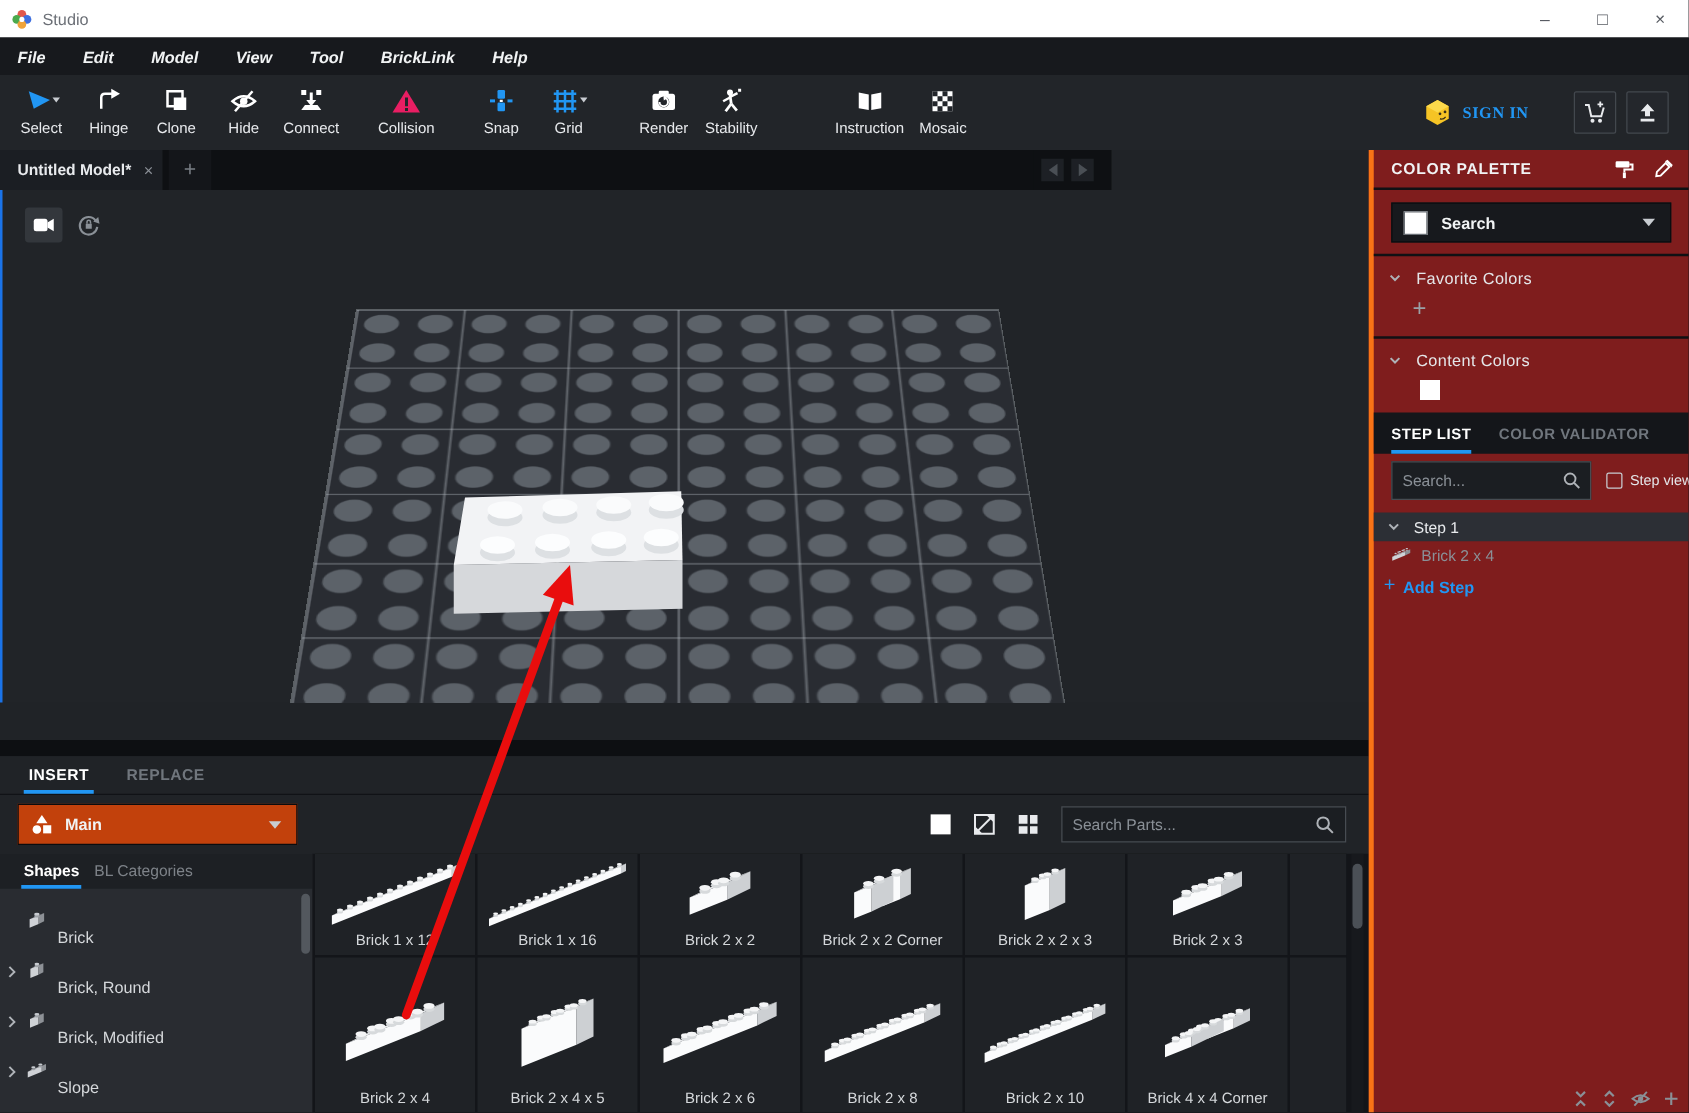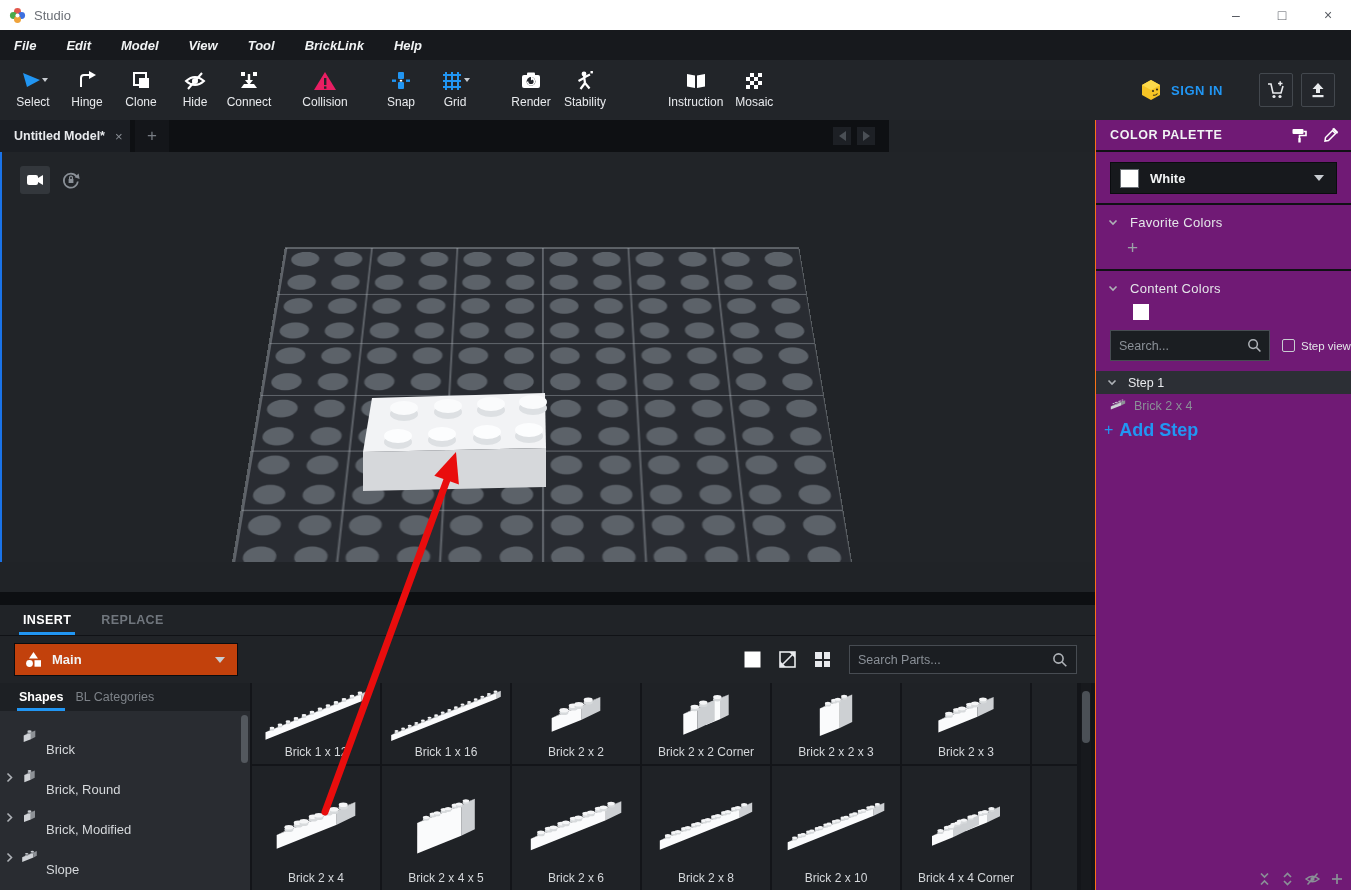--- a/index.html
+++ b/index.html
@@ -24,28 +24,28 @@
 
   
   .toolbar{left:0;top:60px;width:1351px;height:60px;background:#222529;display:flex;align-items:flex-start;}
   .tool{display:flex;flex-direction:column;align-items:center;justify-content:flex-start;
     padding-top:9px;height:60px;min-width:46px;}
   .tool .ticon{height:24px;display:flex;align-items:center;justify-content:center;}
   .tool .tlabel{font-size:12px;color:#e8eaed;margin-top:2px;white-space:nowrap;}
   .tgap{width:30px;}
   .tgap-s{width:8px;}
   .toolbar-right{margin-left:auto;display:flex;align-items:center;height:60px;padding-right:16px;}
-  .signin{display:flex;align-items:center;margin-right:28px;}
+  .signin{display:flex;align-items:center;margin-right:28px;font-family:Liberation Serif, serif;}
   .signin-label{color:#2196f3;font-weight:bold;font-size:13px;letter-spacing:.5px;margin-left:9px;}
   .sq-btn{width:34px;height:34px;border:1px solid #43484e;border-radius:2px;background:#24272c;
     display:flex;align-items:center;justify-content:center;margin-left:8px;}
 
   
   .left-col{left:0;top:120px;width:1095px;height:770px;background:#202327;}
-  .right-panel{left:1095px;top:120px;width:256px;height:770px;background:#701a75;border-left:1px solid #f97316;}
+  .right-panel{left:1095px;top:120px;width:256px;height:770px;background:#7f1d1d;border-left:4px solid #f97316;}
 
   
   .tabbar{left:0;top:0;width:889px;height:32px;background:#0e1013;display:flex;align-items:stretch;position:absolute;}
   .tab{background:#1b1e23;display:flex;align-items:center;padding:0 10px 0 14px;width:130px;}
   .tab-label{color:#e8eaed;font-size:12.5px;font-weight:bold;white-space:nowrap;}
   .tab-close{color:#8b9097;font-size:13px;margin-left:10px;}
   .addtab{width:34px;margin-left:5px;display:flex;align-items:center;justify-content:center;
     color:#787d84;font-size:17px;background:#14161a;}
   .tabnav{margin-left:auto;display:flex;align-items:center;padding-right:14px;background:#0e1013;}
   .navbtn{width:18px;height:18px;background:#1d2025;margin-left:6px;display:flex;align-items:center;justify-content:center;}
@@ -144,21 +144,21 @@
   .checkbox{width:13px;height:13px;border:1.6px solid #c8ccd1;border-radius:2px;background:transparent;}
   .stepview-label{color:#e4e6e9;font-size:11.5px;margin-left:6px;white-space:nowrap;}
   .step-row{height:23px;background:#2c2f35;display:flex;align-items:center;}
   .step-row .sec-chev{width:32px;}
   .step-label{color:#e8eaed;font-size:12.5px;}
   .part-row{height:23px;display:flex;align-items:center;}
   .part-icon{width:20px;margin-left:12px;display:flex;justify-content:center;}
   .part-label{color:#8a9097;font-size:12.5px;margin-left:6px;}
   .addstep-row{height:22px;display:flex;align-items:center;margin-top:2px;}
   .addstep-plus{color:#2196f3;font-size:16px;margin-left:8px;}
-  .addstep-label{color:#2196f3;font-size:18px;font-weight:bold;margin-left:6px;}
+  .addstep-label{color:#2196f3;font-size:13px;font-weight:bold;margin-left:6px;}
   .rp-bottom{position:absolute;right:8px;bottom:4px;display:flex;align-items:center;}
   .rp-bottom > *{margin-left:10px;}
 
   .arrow-overlay{position:absolute;left:0;top:0;width:1351px;height:890px;pointer-events:none;z-index:50;}
   svg{display:block;}
 </style>
 </head>
 <body>
 
 <div class="app">
@@ -977,21 +977,21 @@
           </svg>
         <svg width="17" height="17" viewBox="0 0 17 17">
           <path d="M10.5,3.5 L13.5,6.5 L6.5,13.5 L3,14 L3.5,10.5 Z" fill="none" stroke="#ffffff" stroke-width="1.5"></path>
           <path d="M10,2 L12,0.8 L16.2,5 L15,7 Z" fill="#ffffff"></path>
           </svg>
       </div>
     </div>
 
     <div class="swatch-dd">
       <div class="swatch"></div>
-      <span class="swatch-label">White</span>
+      <span class="swatch-label">Search</span>
       <div class="caret"></div>
     </div>
 
     <div class="rp-sep"></div>
     <div class="sec-row">
       <div class="sec-chev">
           <svg width="10" height="7" viewBox="0 0 10 7">
             <polyline points="1.5,1.5 5,5 8.5,1.5" fill="none" stroke="#aeb2b7" stroke-width="1.6"></polyline>
           </svg>
         </div>
@@ -1004,20 +1004,29 @@
     <div class="sec-row">
       <div class="sec-chev">
           <svg width="10" height="7" viewBox="0 0 10 7">
             <polyline points="1.5,1.5 5,5 8.5,1.5" fill="none" stroke="#aeb2b7" stroke-width="1.6"></polyline>
           </svg>
         </div>
       <span class="sec-label">Content Colors</span>
     </div>
     <div class="content-swatch"></div>
 
+    <div class="step-tabs">
+      <div class="step-tab active">
+        <span>STEP LIST</span>
+          <div class="underline"></div>
+      </div>
+      <div class="step-tab inactive">
+        <span>COLOR VALIDATOR</span>
+      </div>
+    </div>
 
 
     <div class="step-search-row">
       <div class="step-search">
         <input type="text" placeholder="Search..." style="">
         <svg width="15" height="15" viewBox="0 0 16 16" style="margin-right:7px;flex:none">
           <circle cx="6.5" cy="6.5" r="4.6" fill="none" stroke="#aeb2b7" stroke-width="1.6"></circle>
           <line x1="10" y1="10" x2="14.3" y2="14.3" stroke="#aeb2b7" stroke-width="1.6"></line>
           </svg>
       </div>

